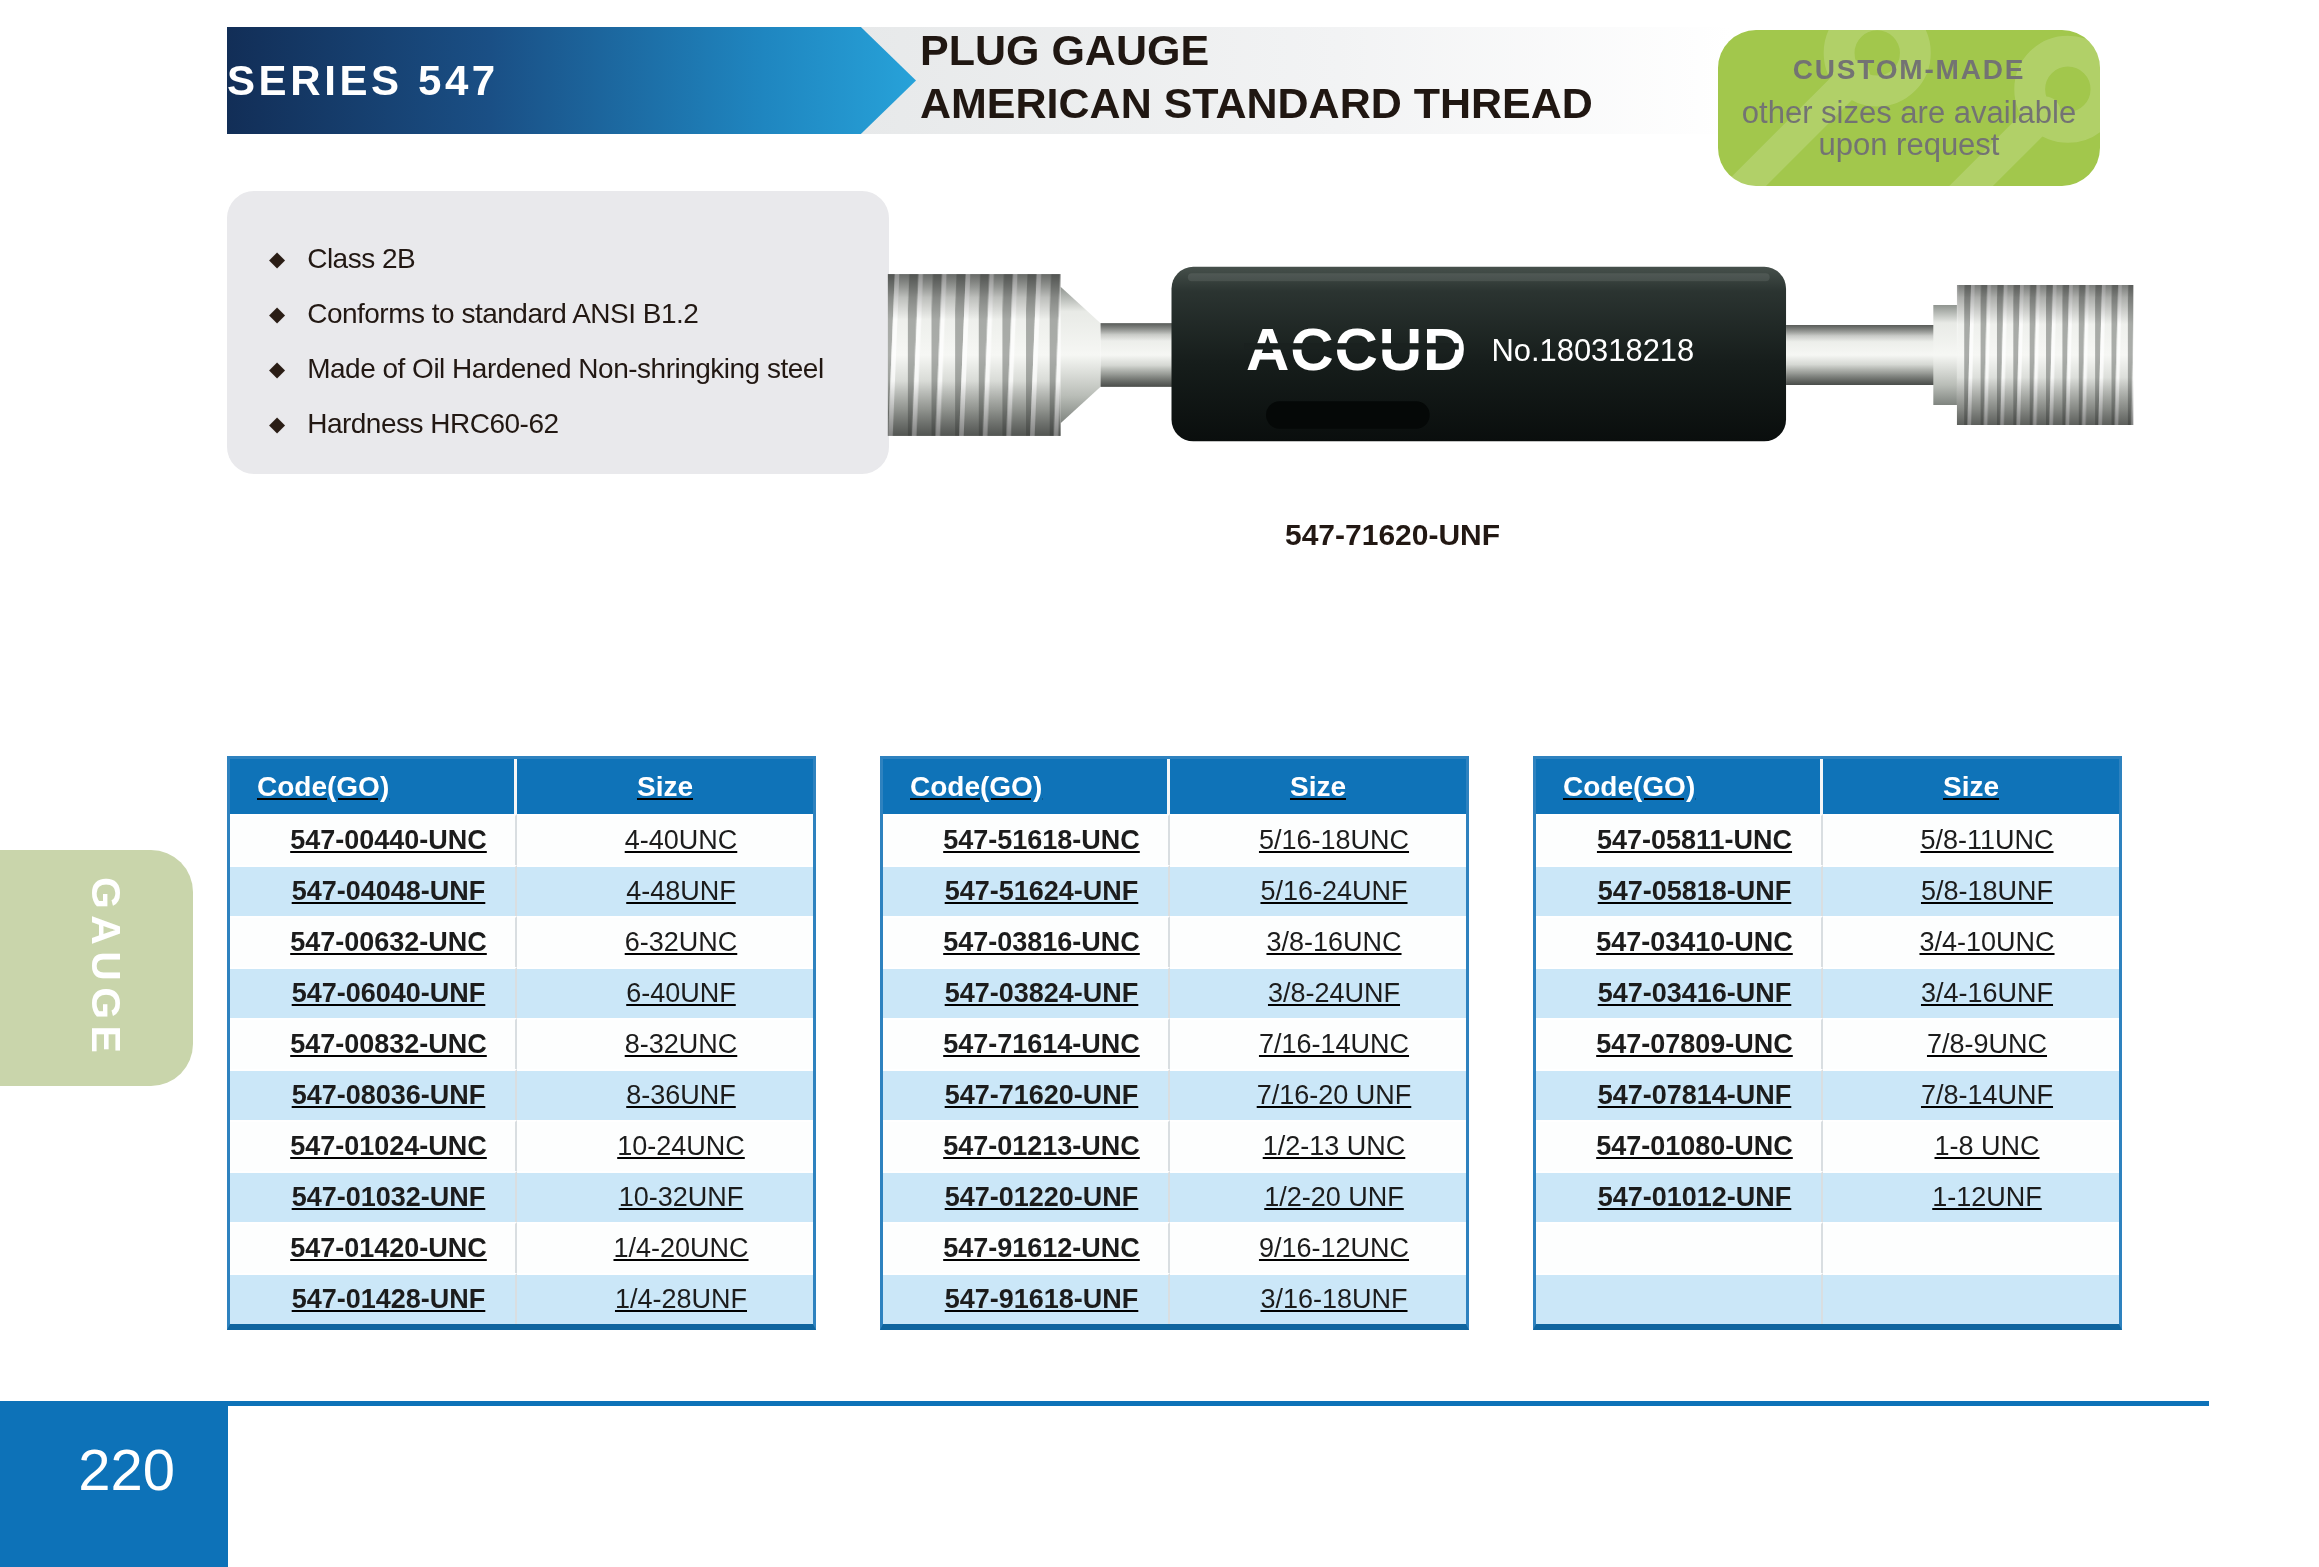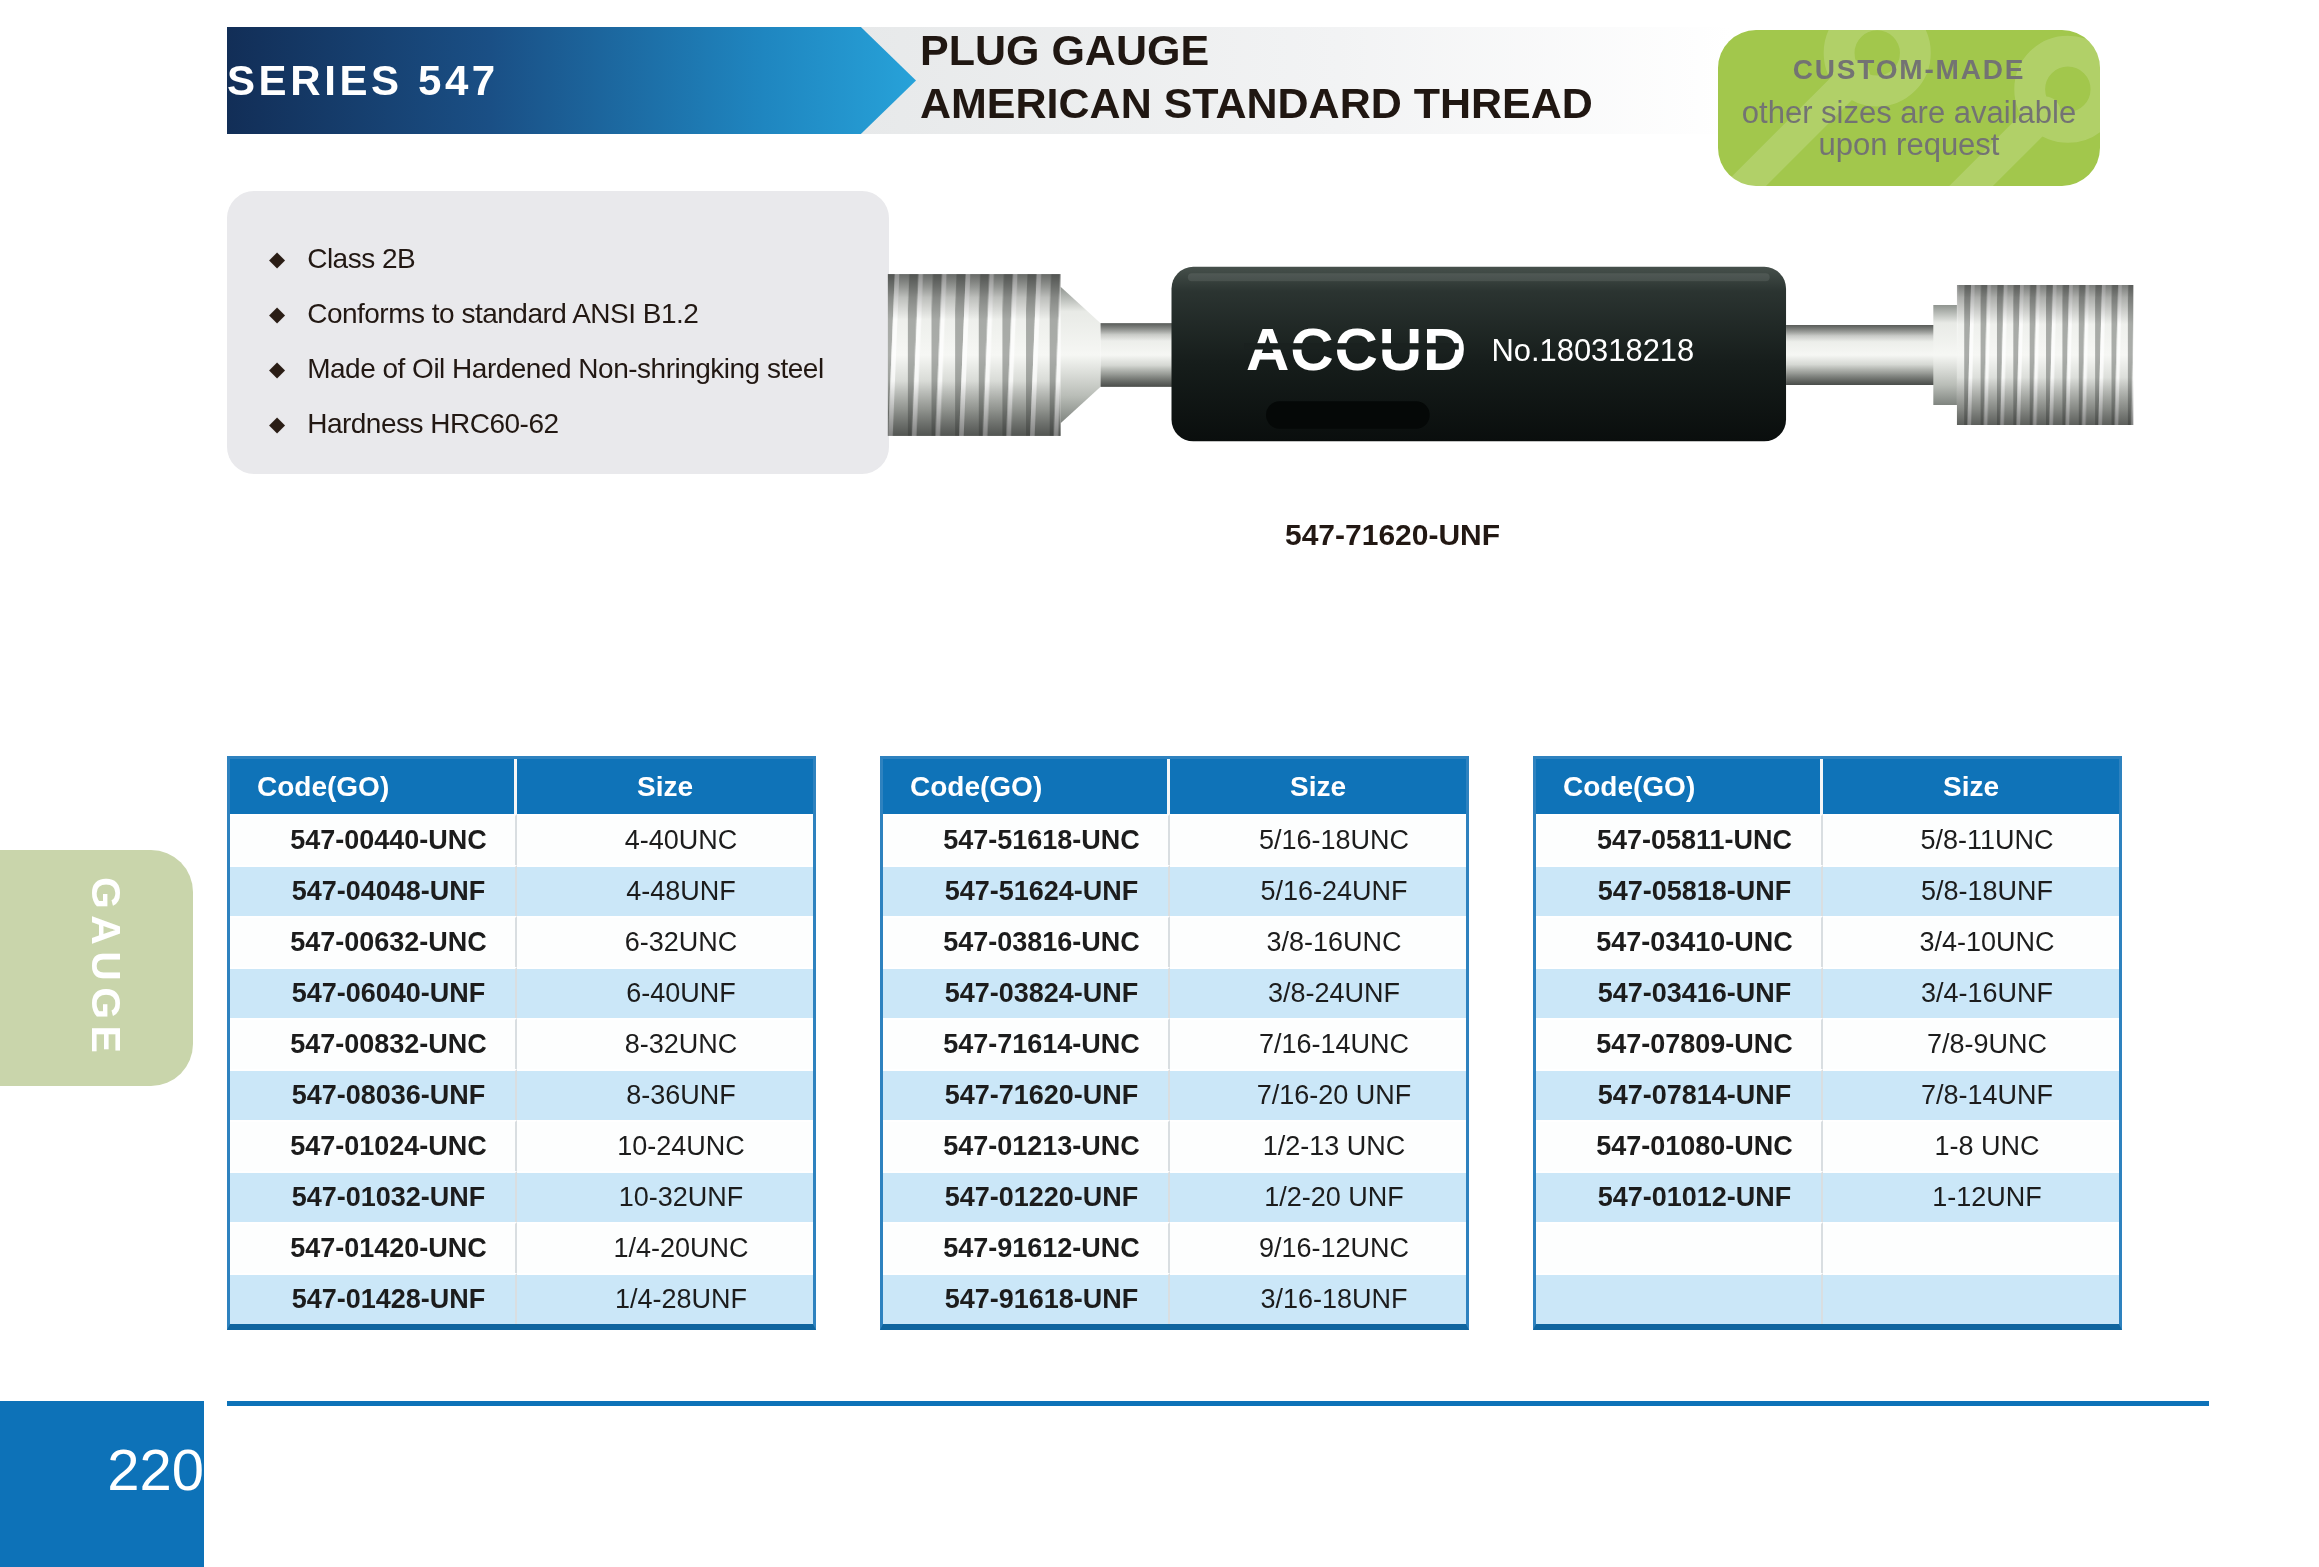--- a/index.html
+++ b/index.html
@@ -33,37 +33,37 @@
   .features .diamond { color:#2a1d15; font-size:21px; margin-right:22px; line-height:1; }
   .features .ftext { font-size:28px; color:#221813; letter-spacing:-0.5px; }
 
   
   .product-photo { position:absolute; left:884px; top:265px; }
   .caption { position:absolute; left:1285px; top:518px; font-size:30px; font-weight:bold; color:#221813; }
 
   
   .tables { position:absolute; left:227px; top:756px; display:flex; gap:64px; }
   table.spec { width:589px; border-collapse:separate; border-spacing:0;
-    border:3.6px solid #2e82bf; border-bottom:6.4px solid #10659f; background:#fff; table-layout:fixed; }
+    border:3.6px solid #2e82bf; border-bottom:6.4px solid #10659f; background:#fff; table-layout:fixed;text-decoration:underline; }
   table.spec col.c1 { width:287px; }
   table.spec th { background:#0f73b8; color:#fff; height:55px; font-size:28px; font-weight:bold; }
   table.spec th.code { text-align:left; padding-left:27px; border-right:3.6px solid #f4f6f7; }
   table.spec th.size { text-align:center; }
   table.spec td { height:51px; border-top:2.7px solid #fff; text-align:center; font-size:27px;
     background:#fdfefe; color:#1c1c1c;padding-left:32px; }
   table.spec td.code { font-weight:bold; border-right:2.7px solid #d9dee1; }
   table.spec tr.alt td { background:#cbe7f8; }
 
   
   .gauge-tab { position:absolute; left:0; top:850px; width:193px; height:236px;
     border-radius:0 42px 42px 0; display:flex; align-items:center; justify-content:center; }
   .gauge-tab span { writing-mode:vertical-rl; color:#fff; font-size:41px; font-weight:bold;
     letter-spacing:6.4px; margin-left:18px; }
-  .page-num { position:absolute; left:0; top:1401px; width:204px; height:166px;
-    display:flex; align-items:flex-start; justify-content:flex-end; }
+  .page-num { position:absolute; left:0; top:1401px; width:228px; height:166px;
+    display:flex; align-items:flex-start; justify-content:center; }
   .page-num span { color:#fff; font-size:58px; margin-top:35px; margin-left:25.5px; }
   .footer-line { position:absolute; left:227px; top:1401px; width:1982px; height:4.5px; }
 </style>
 </head>
 <body>
 
 <div class="page">
 
   <div class="gray-band"></div>
   <div class="ribbon">

